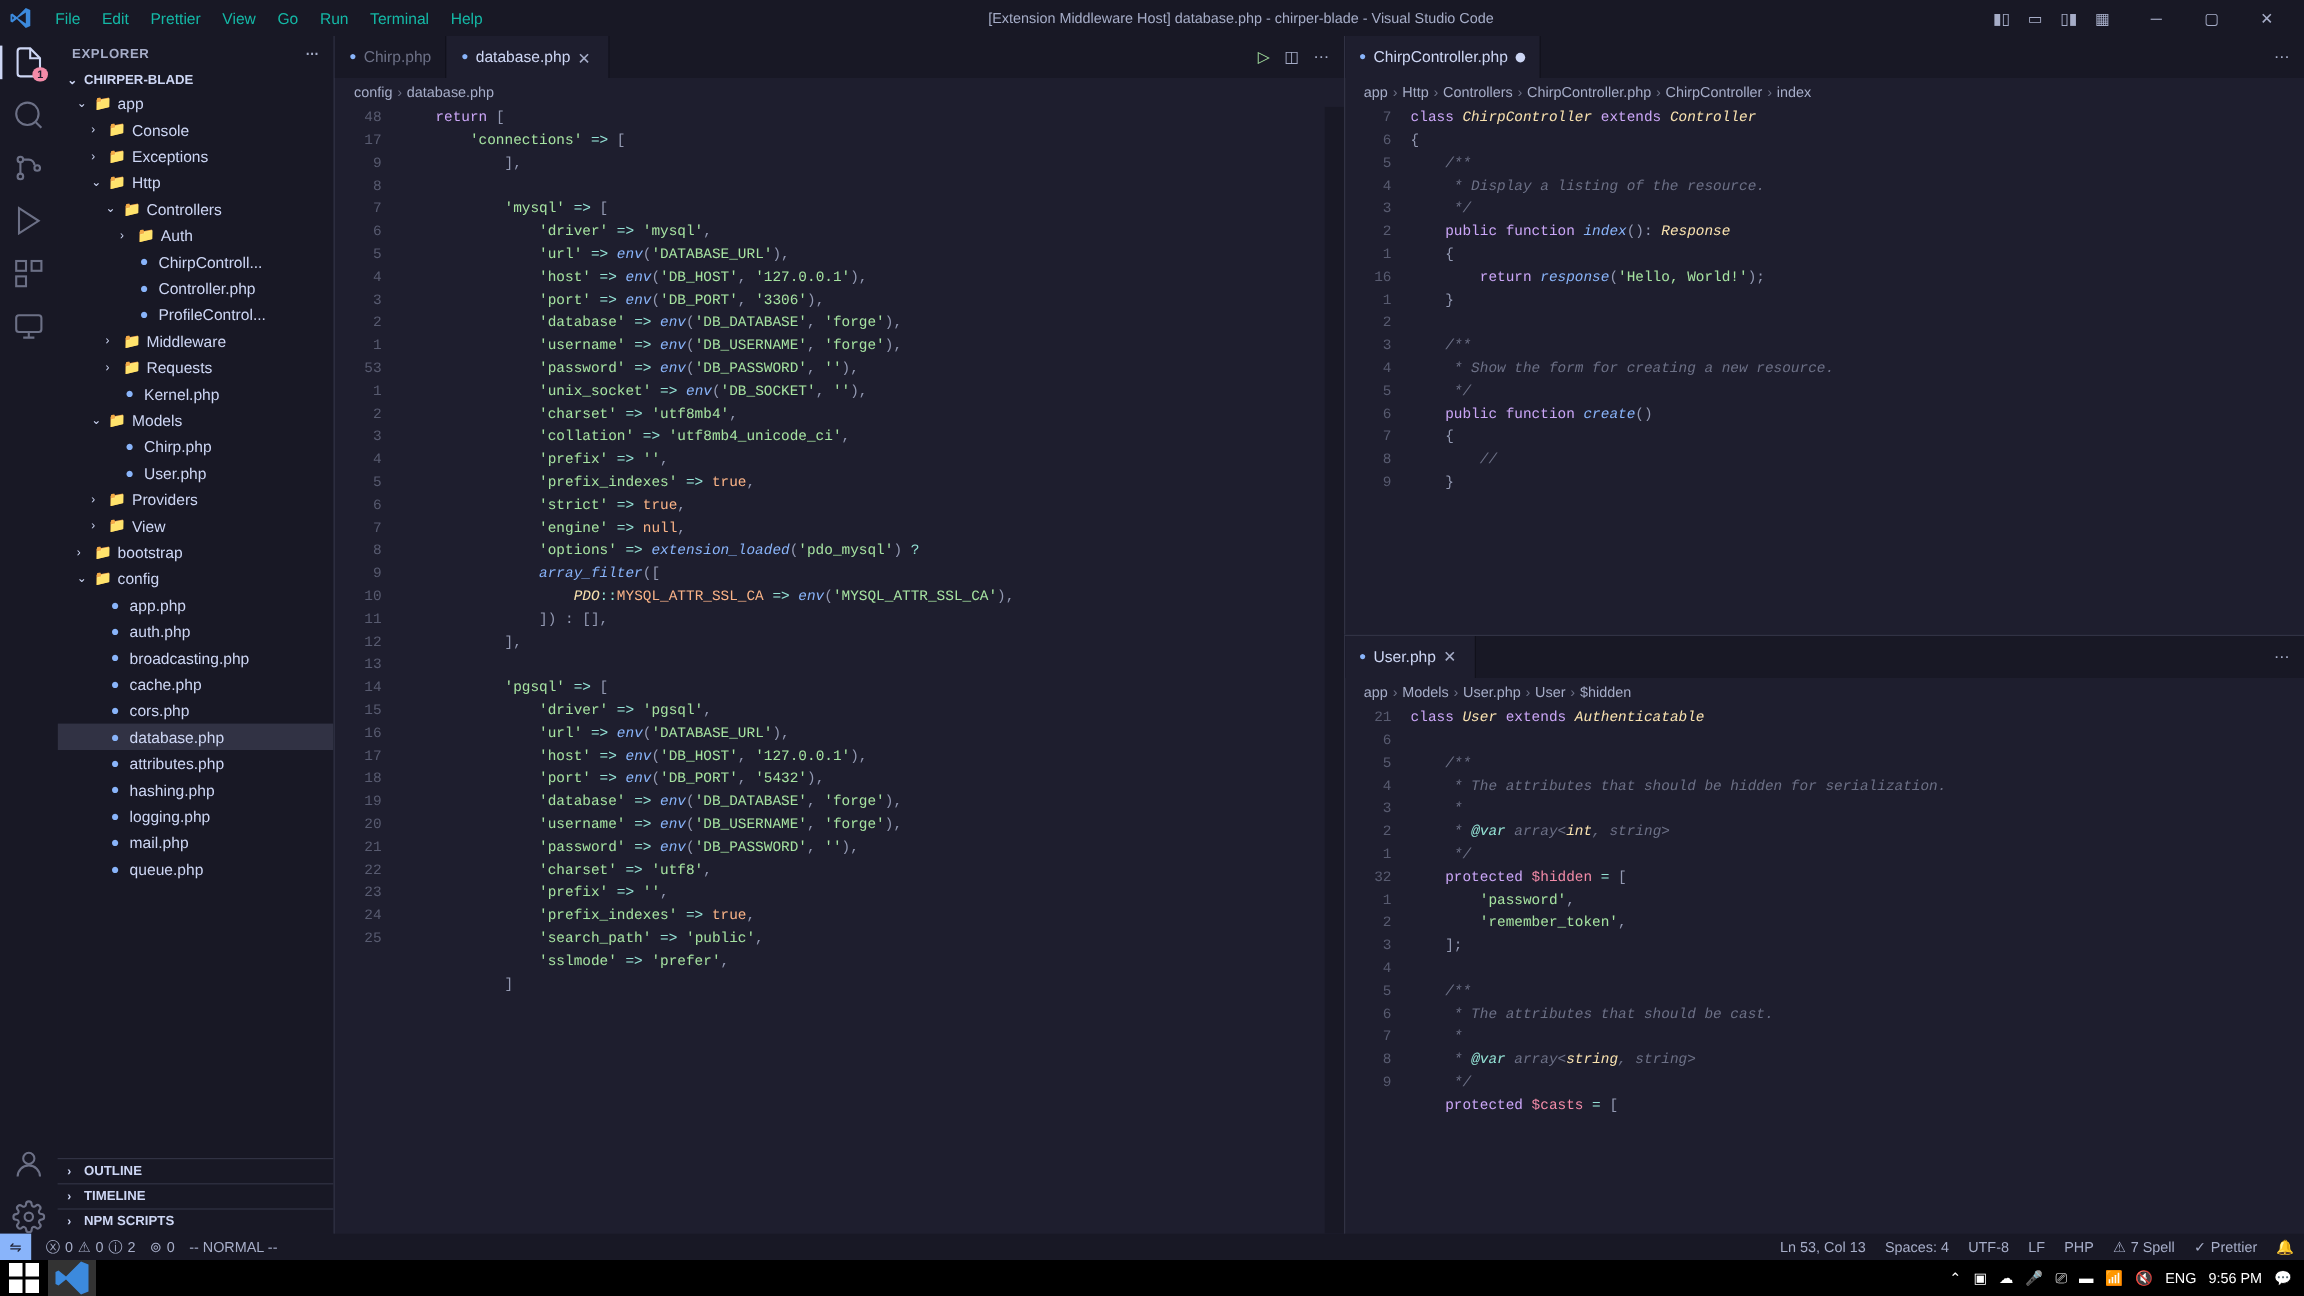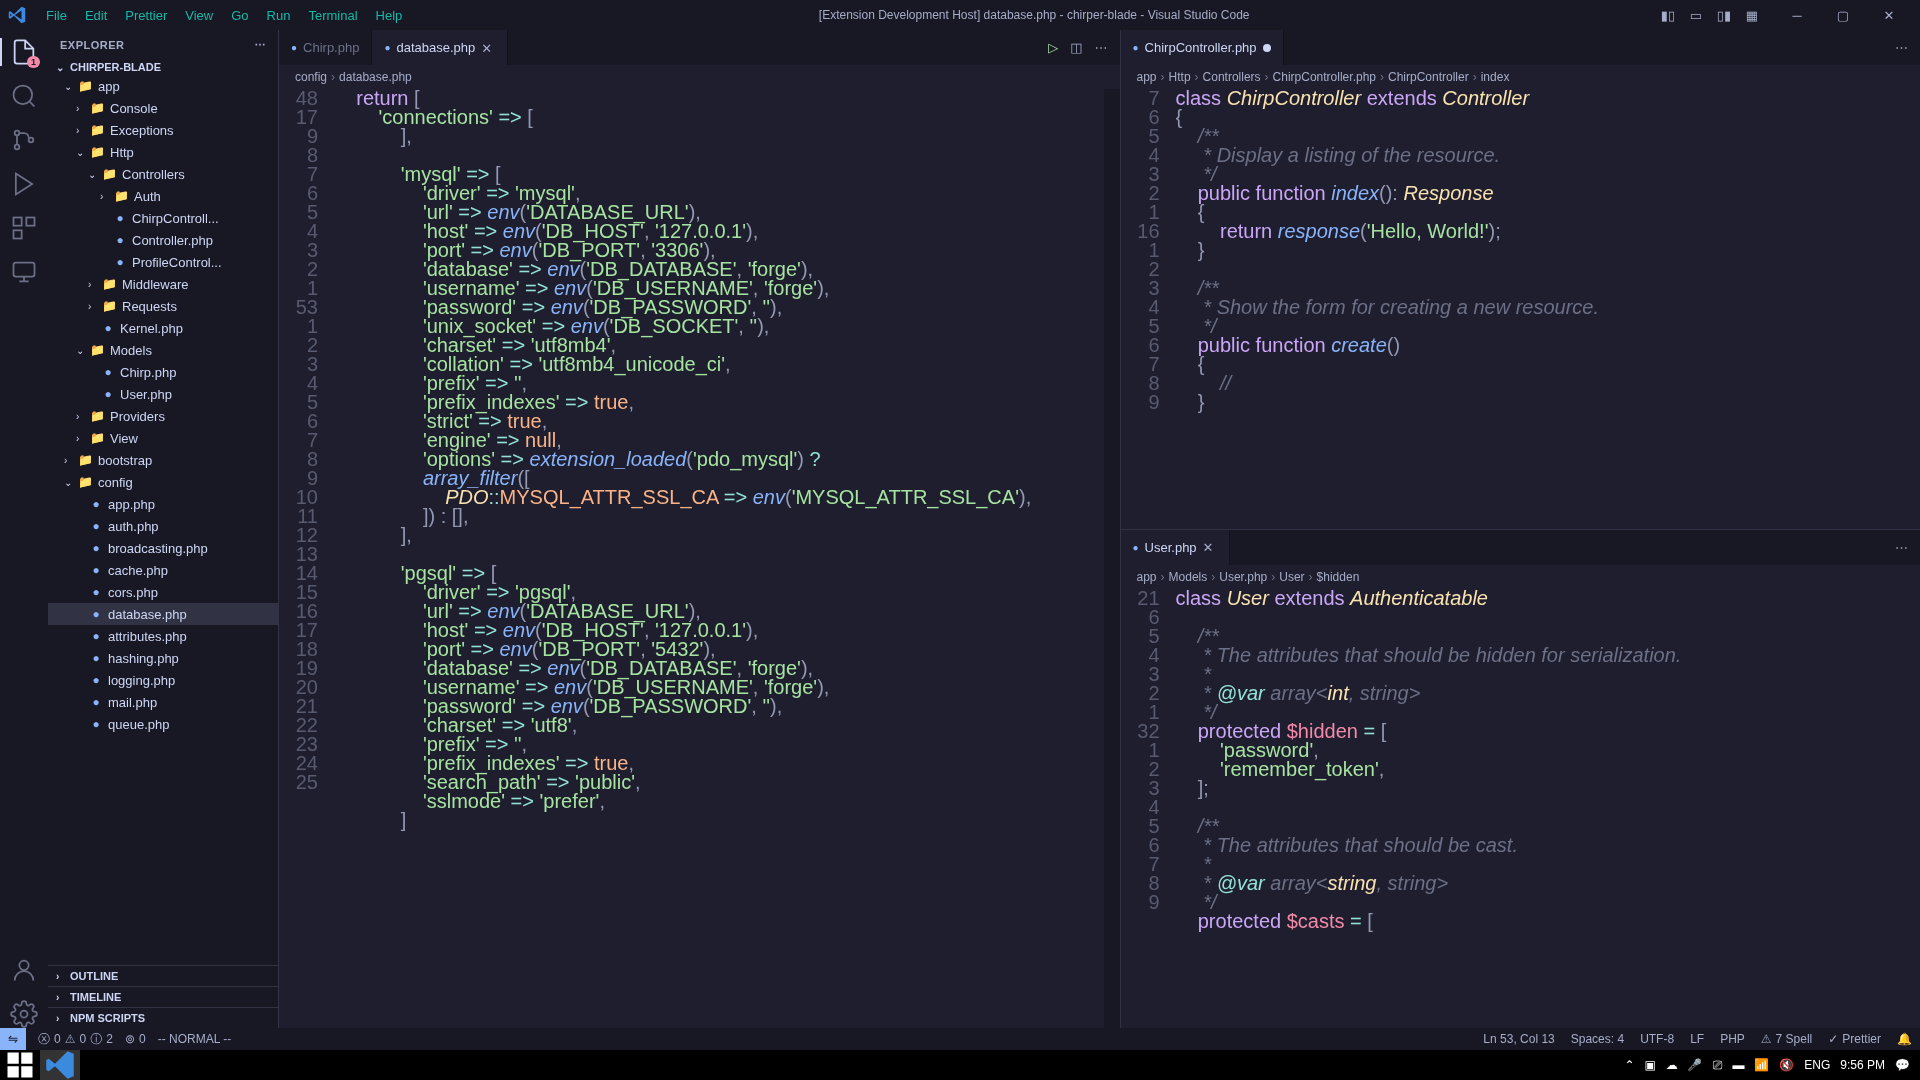--- a/index.html
+++ b/index.html
@@ -34,21 +34,21 @@
 .editors { flex: 1; display: flex; }
 .editor-group { flex: 1; display: flex; flex-direction: column; background: #1e1e2e; border-left: 1px solid #313244; min-width: 0; }
 .tabs { display: flex; background: #181825; height: 35px; align-items: stretch; }
 .tab { display: flex; align-items: center; padding: 0 12px; gap: 6px; color: #6c7086; cursor: pointer; border-right: 1px solid #11111b; font-size: 13px; }
 .tab.active { background: #1e1e2e; color: #cdd6f4; }
 .tab .close { width: 14px; height: 14px; color: #a6adc8; }
 .tab .dot { width: 8px; height: 8px; border-radius: 50%; background: #cdd6f4; }
 .tab-actions { margin-left: auto; display: flex; align-items: center; gap: 12px; padding: 0 12px; color: #a6adc8; }
 .breadcrumbs { display: flex; align-items: center; padding: 4px 16px; font-size: 12px; color: #a6adc8; gap: 4px; height: 24px; }
 .breadcrumbs .sep { color: #6c7086; }
-.code-area { flex: 1; display: flex; overflow: hidden; font-family: Liberation Sans, sans-serif; font-size: 20px; line-height: 19px; position: relative; }
+.code-area { flex: 1; display: flex; overflow: hidden; font-family: Liberation Mono, monospace; font-size: 12px; line-height: 19px; position: relative; }
 .gutter { width: 55px; text-align: right; padding-right: 16px; color: #585b70; user-select: none; }
 .code-content { flex: 1; white-space: pre; color: #cdd6f4; overflow: hidden; }
 .kw { color: #cba6f7; }
 .str { color: #a6e3a1; }
 .func { color: #89b4fa; font-style: italic; }
 .type { color: #f9e2af; font-style: italic; }
 .comment { color: #6c7086; font-style: italic; }
 .op { color: #94e2d5; }
 .const { color: #fab387; }
 .var { color: #f38ba8; }
@@ -77,21 +77,21 @@
   <div class="menu">
       <span class="menu-item">File</span>
       <span class="menu-item">Edit</span>
       <span class="menu-item">Prettier</span>
       <span class="menu-item">View</span>
       <span class="menu-item">Go</span>
       <span class="menu-item">Run</span>
       <span class="menu-item">Terminal</span>
       <span class="menu-item">Help</span>
     </div>
-  <div class="titlebar-title">[Extension Development Host] database.php - chirper-blade - Visual Studio Code</div>
+  <div class="titlebar-title">[Extension Middleware Host] database.php - chirper-blade - Visual Studio Code</div>
   <div class="titlebar-controls">
     <span class="icon-btn">▮▯</span>
     <span class="icon-btn">▭</span>
     <span class="icon-btn">▯▮</span>
     <span class="icon-btn">▦</span>
   </div>
   <div class="win-controls">
     <div class="win-btn">─</div>
     <div class="win-btn">▢</div>
     <div class="win-btn">✕</div>

